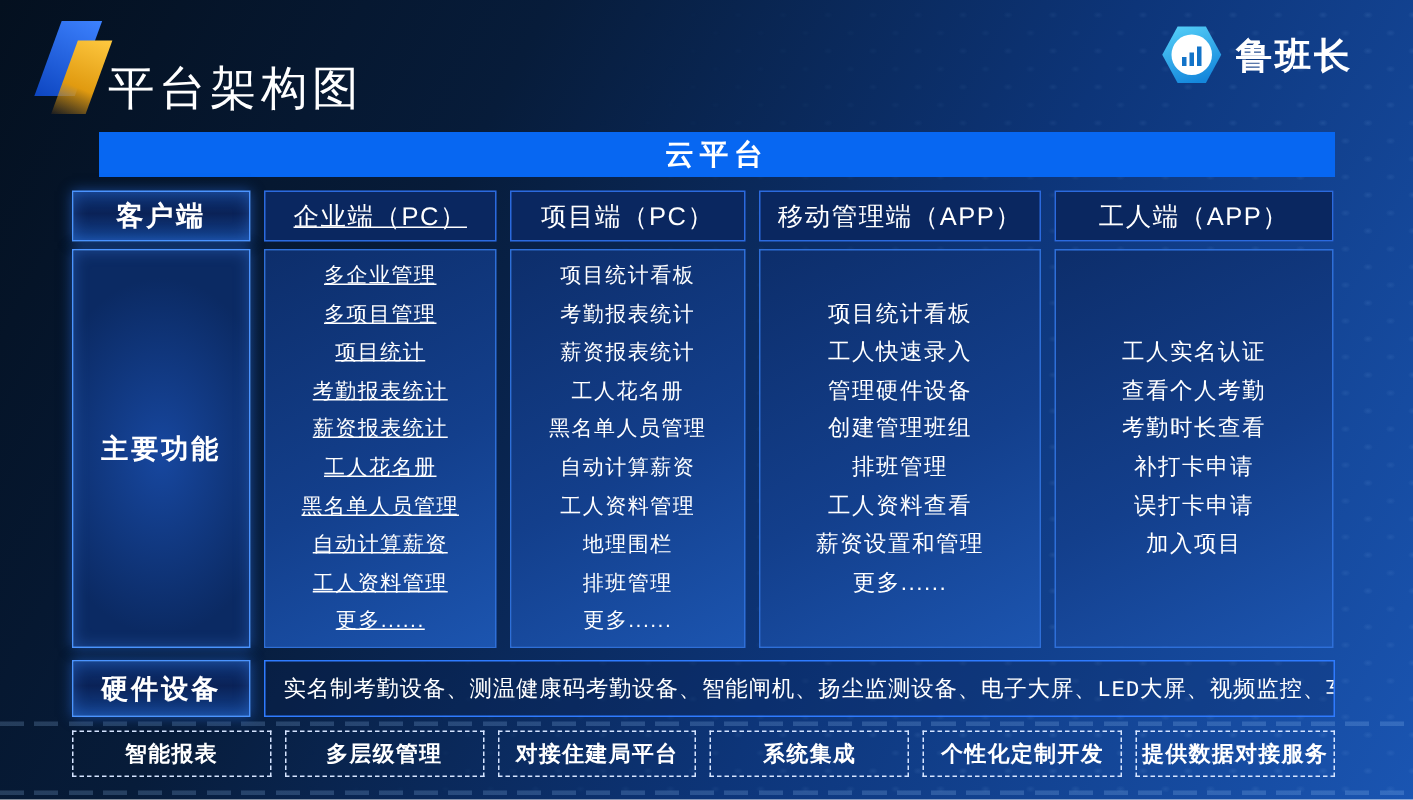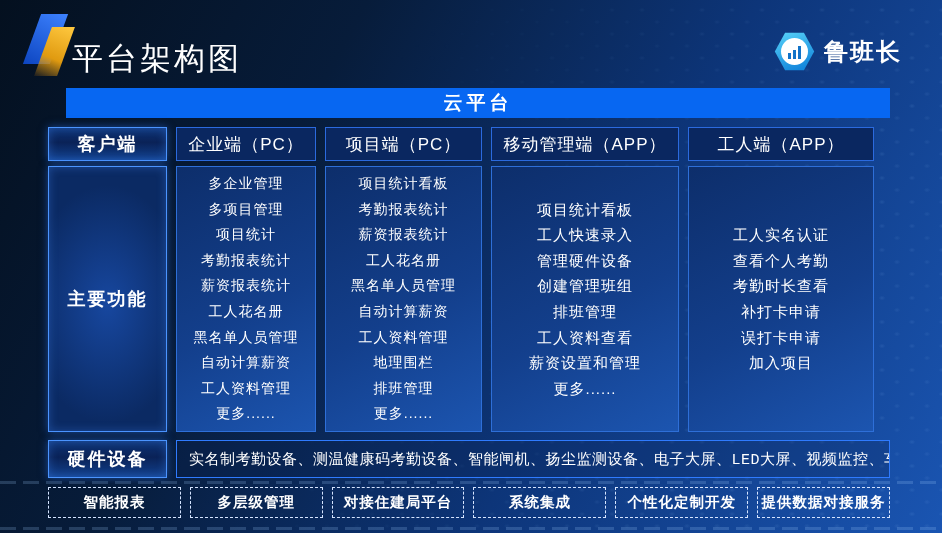--- a/index.html
+++ b/index.html
@@ -27,40 +27,40 @@
 
   
   .header{position:relative;height:88px;z-index:1;}
   .logo{position:absolute;left:18px;top:10px;width:56px;height:68px;}
   .slash{position:absolute;transform:skewX(-20deg);}
   .slash.blue{left:14px;top:4px;width:27px;height:50px;
     background:linear-gradient(205deg,#3d82ff 0%,#0d45c0 100%);}
   .slash.gold{left:25px;top:17px;width:23px;height:49px;
     background:linear-gradient(200deg,#ffc940 0%,#e09a10 62%,rgba(150,85,10,.15) 100%);}
   .title{position:absolute;left:72px;top:38px;margin:0;font-size:31px;font-weight:normal;letter-spacing:3px;}
-  .brand{position:absolute;right:40px;top:31px;display:flex;align-items:center;gap:9px;}
+  .brand{position:absolute;right:40px;top:16px;display:flex;align-items:center;gap:9px;}
   .brand-hex{width:41px;height:41px;flex:none;
     clip-path:polygon(27% 4%,73% 4%,98% 50%,73% 96%,27% 96%,2% 50%);
     background:linear-gradient(160deg,#5bd6fa 0%,#1487dc 85%);
     display:flex;align-items:center;justify-content:center;}
   .brand-circle{width:27px;height:27px;border-radius:50%;background:#ffffff;
     display:flex;align-items:flex-end;justify-content:center;gap:2px;padding-bottom:6px;box-sizing:border-box;}
   .bar{width:3px;background:#1273c8;}
   .bar.b1{height:6px;}.bar.b2{height:9px;}.bar.b3{height:13px;}
   .brand-name{font-size:24px;font-weight:bold;letter-spacing:2px;}
 
   
   .content{position:absolute;left:48px;right:52px;top:88px;z-index:1;}
   .banner{
     margin-left:18px;height:30px;background:#0767f2;
     display:flex;align-items:center;justify-content:center;
     font-size:19px;font-weight:bold;letter-spacing:4px;
   }
   .row{display:flex;gap:9px;}
-  .w1{width:140px;flex:none;}
+  .w1{width:155px;flex:none;text-decoration:underline;}
   .w2{width:157px;flex:none;}
   .w3{width:188px;flex:none;}
   .w4{width:186px;flex:none;}
 
   .label-box{
     width:119px;flex:none;display:flex;align-items:center;justify-content:center;
     font-weight:bold;font-size:18px;letter-spacing:2px;box-sizing:border-box;
     background:linear-gradient(180deg,#0e3476 0%,#0a2257 45%,#12418d 100%);
     border:1px solid #4b94ff;
     box-shadow:0 0 8px rgba(40,110,230,.55), inset 0 0 10px rgba(70,140,255,.35);

